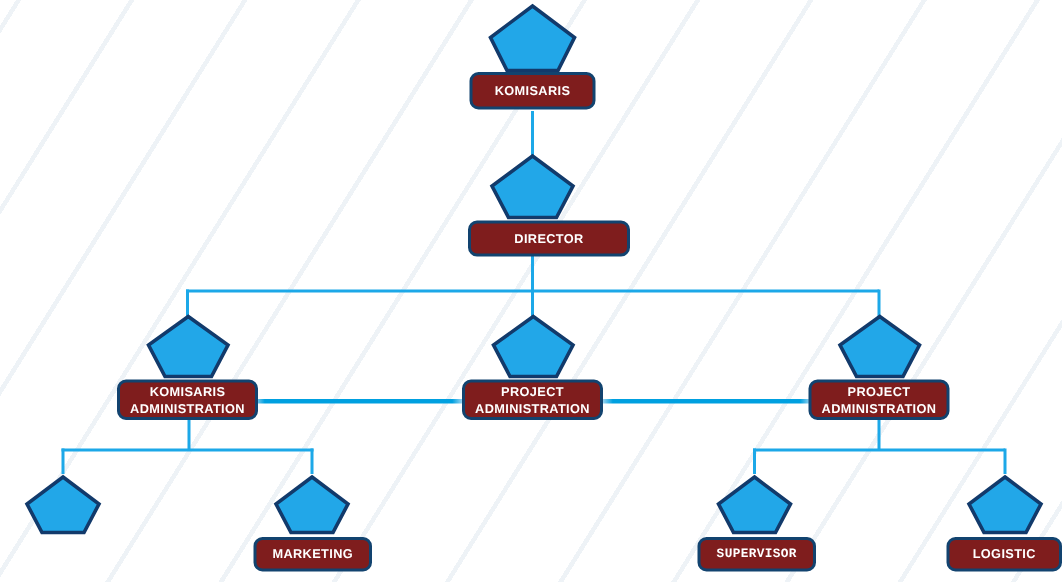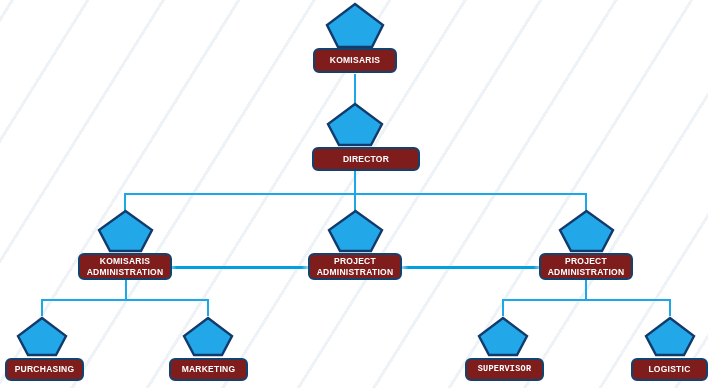--- a/index.html
+++ b/index.html
@@ -162,23 +162,20 @@
   <div class="box" style="left:539px; top:253px; width:94px; height:27px; flex-direction:column; line-height:11px;">
     <span class="l2">PROJECT</span>
     <span class="l2">ADMINISTRATION</span>
   </div>
 
   <div class="node-shape" style="left:16px; top:316px; width:52px; height:41px;">
     <svg class="pent" viewBox="0 0 52 41" preserveAspectRatio="none">
       <polygon points="26,2 50,20 40,39 12,39 2,20"></polygon>
     </svg>
   </div>
-  <div class="box" style="left:5px; top:358px; width:79px; height:23px;">
-    <span>PURCHASING</span>
-  </div>
 
   <div class="node-shape" style="left:182px; top:316px; width:52px; height:41px;">
     <svg class="pent" viewBox="0 0 52 41" preserveAspectRatio="none">
       <polygon points="26,2 50,20 40,39 12,39 2,20"></polygon>
     </svg>
   </div>
   <div class="box" style="left:169px; top:358px; width:79px; height:23px;">
     <span>MARKETING</span>
   </div>
 

